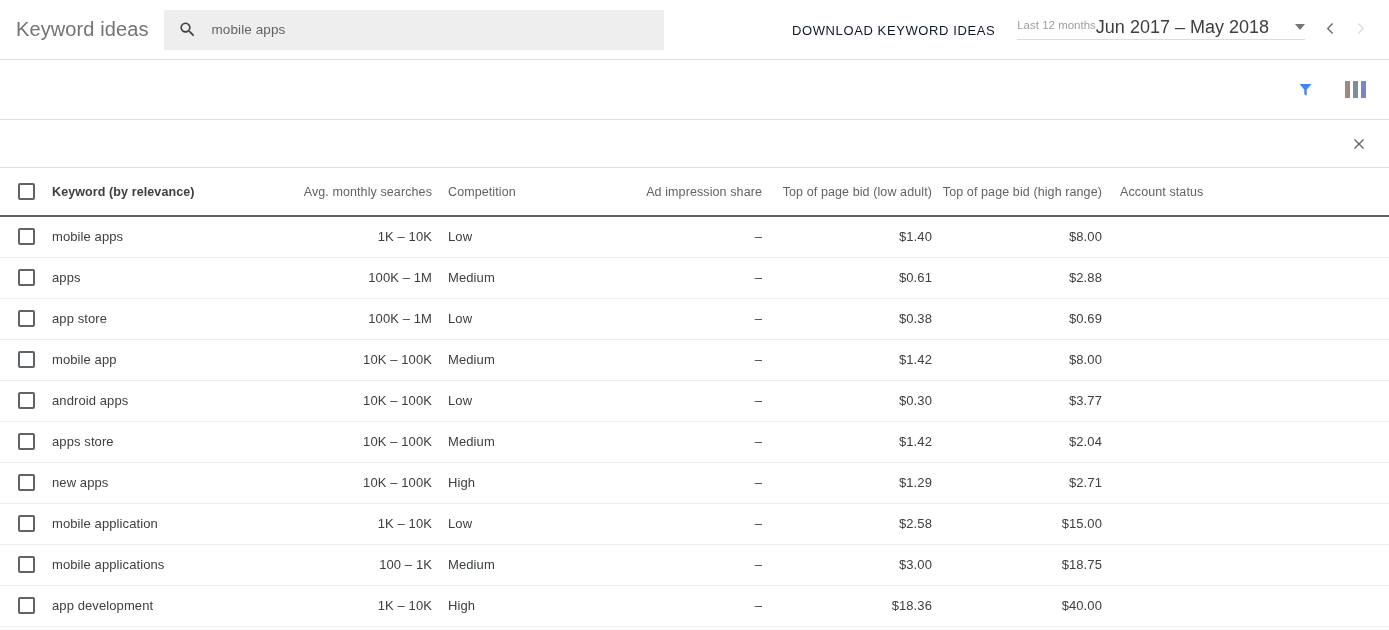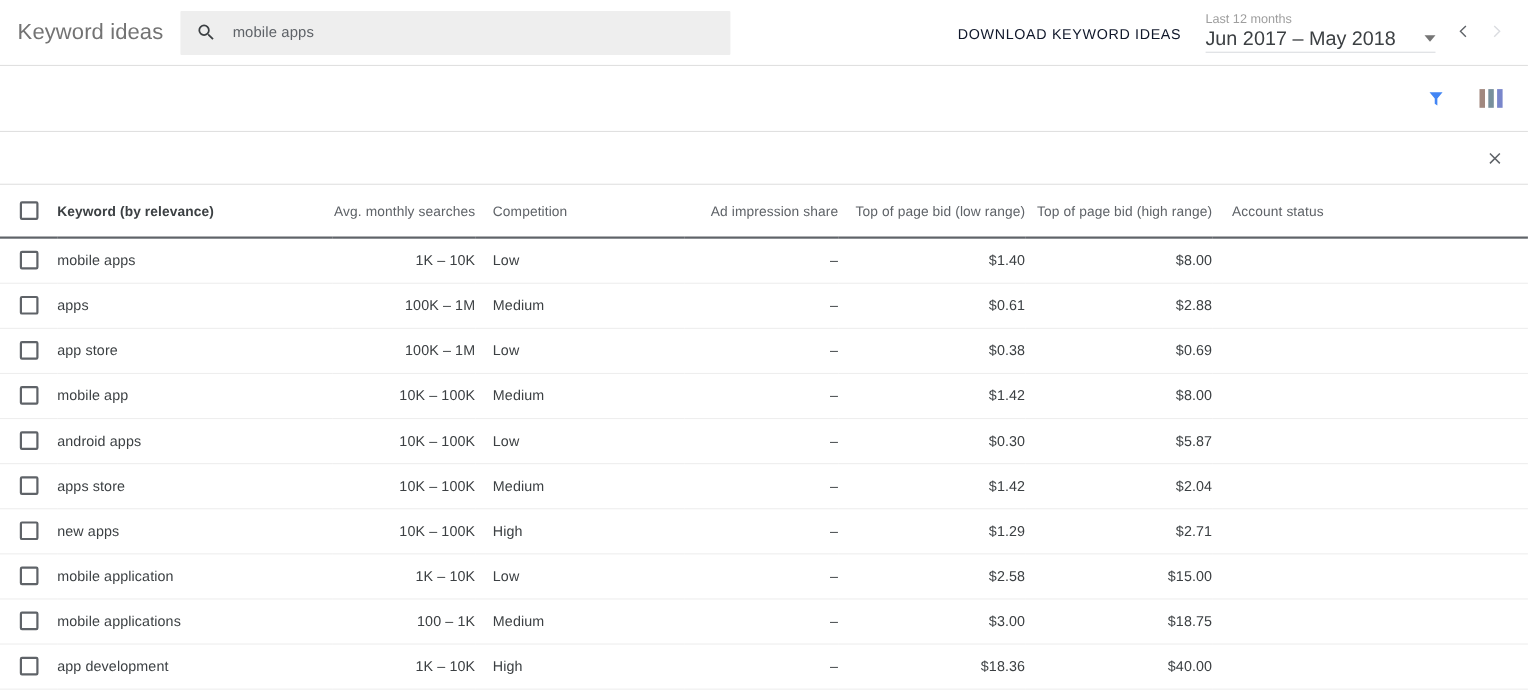--- a/index.html
+++ b/index.html
@@ -58,21 +58,20 @@
     color: #0f172a;
     letter-spacing: .6px;
     font-weight: 400;
     text-transform: uppercase;
     white-space: nowrap;
     cursor: pointer;
     margin-right: 22px;
   }
   .daterange {
     display: flex;
-    flex-direction: column;
     justify-content: center;
     position: relative;
     padding-bottom: 6px;
   }
   .dr-label {
     font-size: 11.5px;
     color: #9e9e9e;
     line-height: 14px;
     margin-bottom: 1px;
   }
@@ -274,21 +273,21 @@
 <table class="kw">
   <thead>
     <tr>
       <th class="c-check">
         <span class="chk"></span>
       </th>
       <th class="c-kw kwhead">Keyword (by relevance)</th>
       <th class="c-vol">Avg. monthly searches</th>
       <th class="c-comp">Competition</th>
       <th class="c-imp">Ad impression share</th>
-      <th class="c-low">Top of page bid (low range)</th>
+      <th class="c-low">Top of page bid (low adult)</th>
       <th class="c-high"><span class="wrap2">Top of page bid (high range)</span></th>
       <th class="c-acct">Account status</th>
     </tr>
   </thead>
   <tbody id="tbody">
       <tr>
         <td class="c-check"><span class="chk"></span></td>
         <td class="c-kw">mobile apps</td>
         <td class="c-vol">1K – 10K</td>
         <td class="c-comp">Low</td>
@@ -327,21 +326,21 @@
         <td class="c-high">$8.00</td>
         <td class="c-acct"></td>
       </tr>
       <tr>
         <td class="c-check"><span class="chk"></span></td>
         <td class="c-kw">android apps</td>
         <td class="c-vol">10K – 100K</td>
         <td class="c-comp">Low</td>
         <td class="c-imp">–</td>
         <td class="c-low">$0.30</td>
-        <td class="c-high">$5.87</td>
+        <td class="c-high">$3.77</td>
         <td class="c-acct"></td>
       </tr>
       <tr>
         <td class="c-check"><span class="chk"></span></td>
         <td class="c-kw">apps store</td>
         <td class="c-vol">10K – 100K</td>
         <td class="c-comp">Medium</td>
         <td class="c-imp">–</td>
         <td class="c-low">$1.42</td>
         <td class="c-high">$2.04</td>

